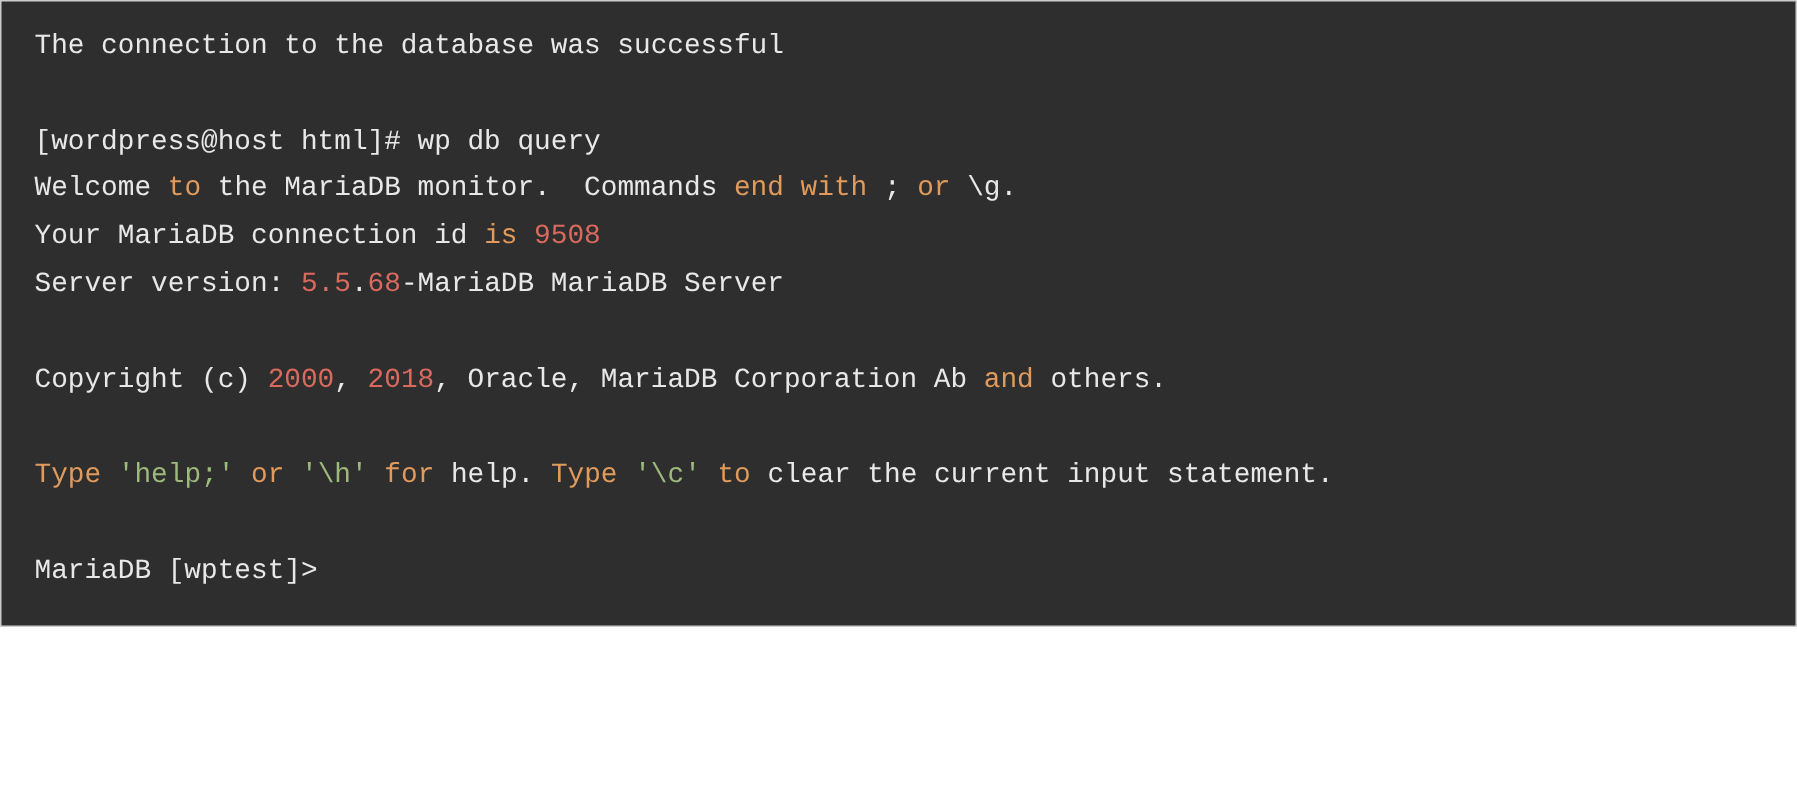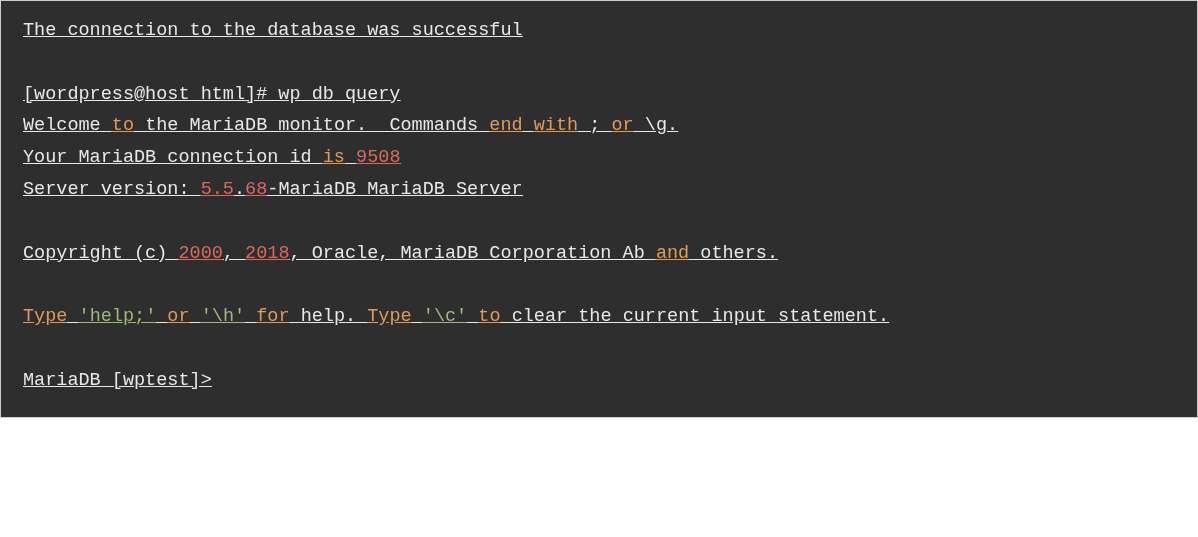--- a/index.html
+++ b/index.html
@@ -1,19 +1,18 @@
 <!DOCTYPE html>
 <html><head>
   <meta charset="utf-8">
   <style>
     * {
       margin: 0;
       padding: 0;
       box-sizing: border-box;
-      text-decoration: underline;
     }
     body {
       background: #ffffff;
       padding: 0;
       font-family: 'Consolas', 'Monaco', 'Courier New', monospace;
     }
     .terminal {
       background: #2e2e2e;
       color: #e8e8e8;
       padding: 14px 22px 20px 22px;

